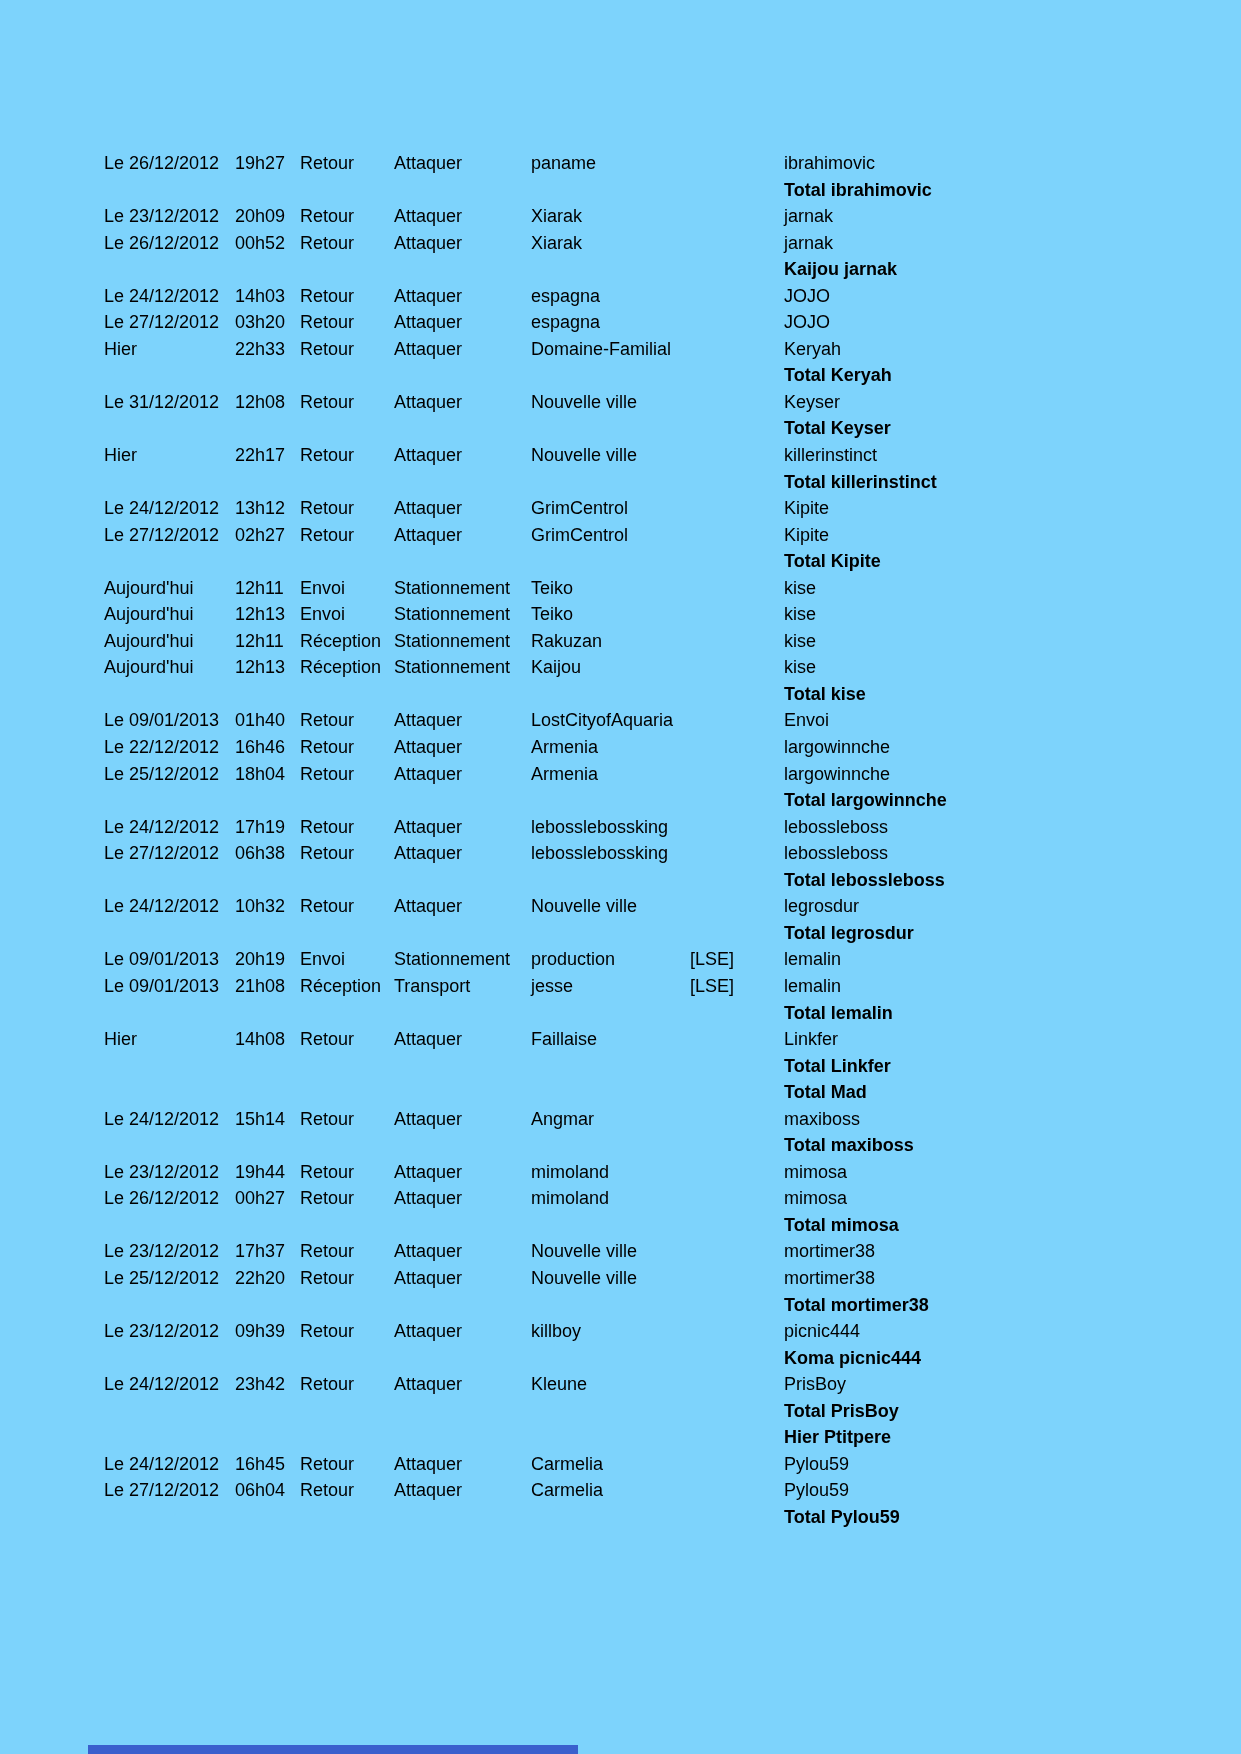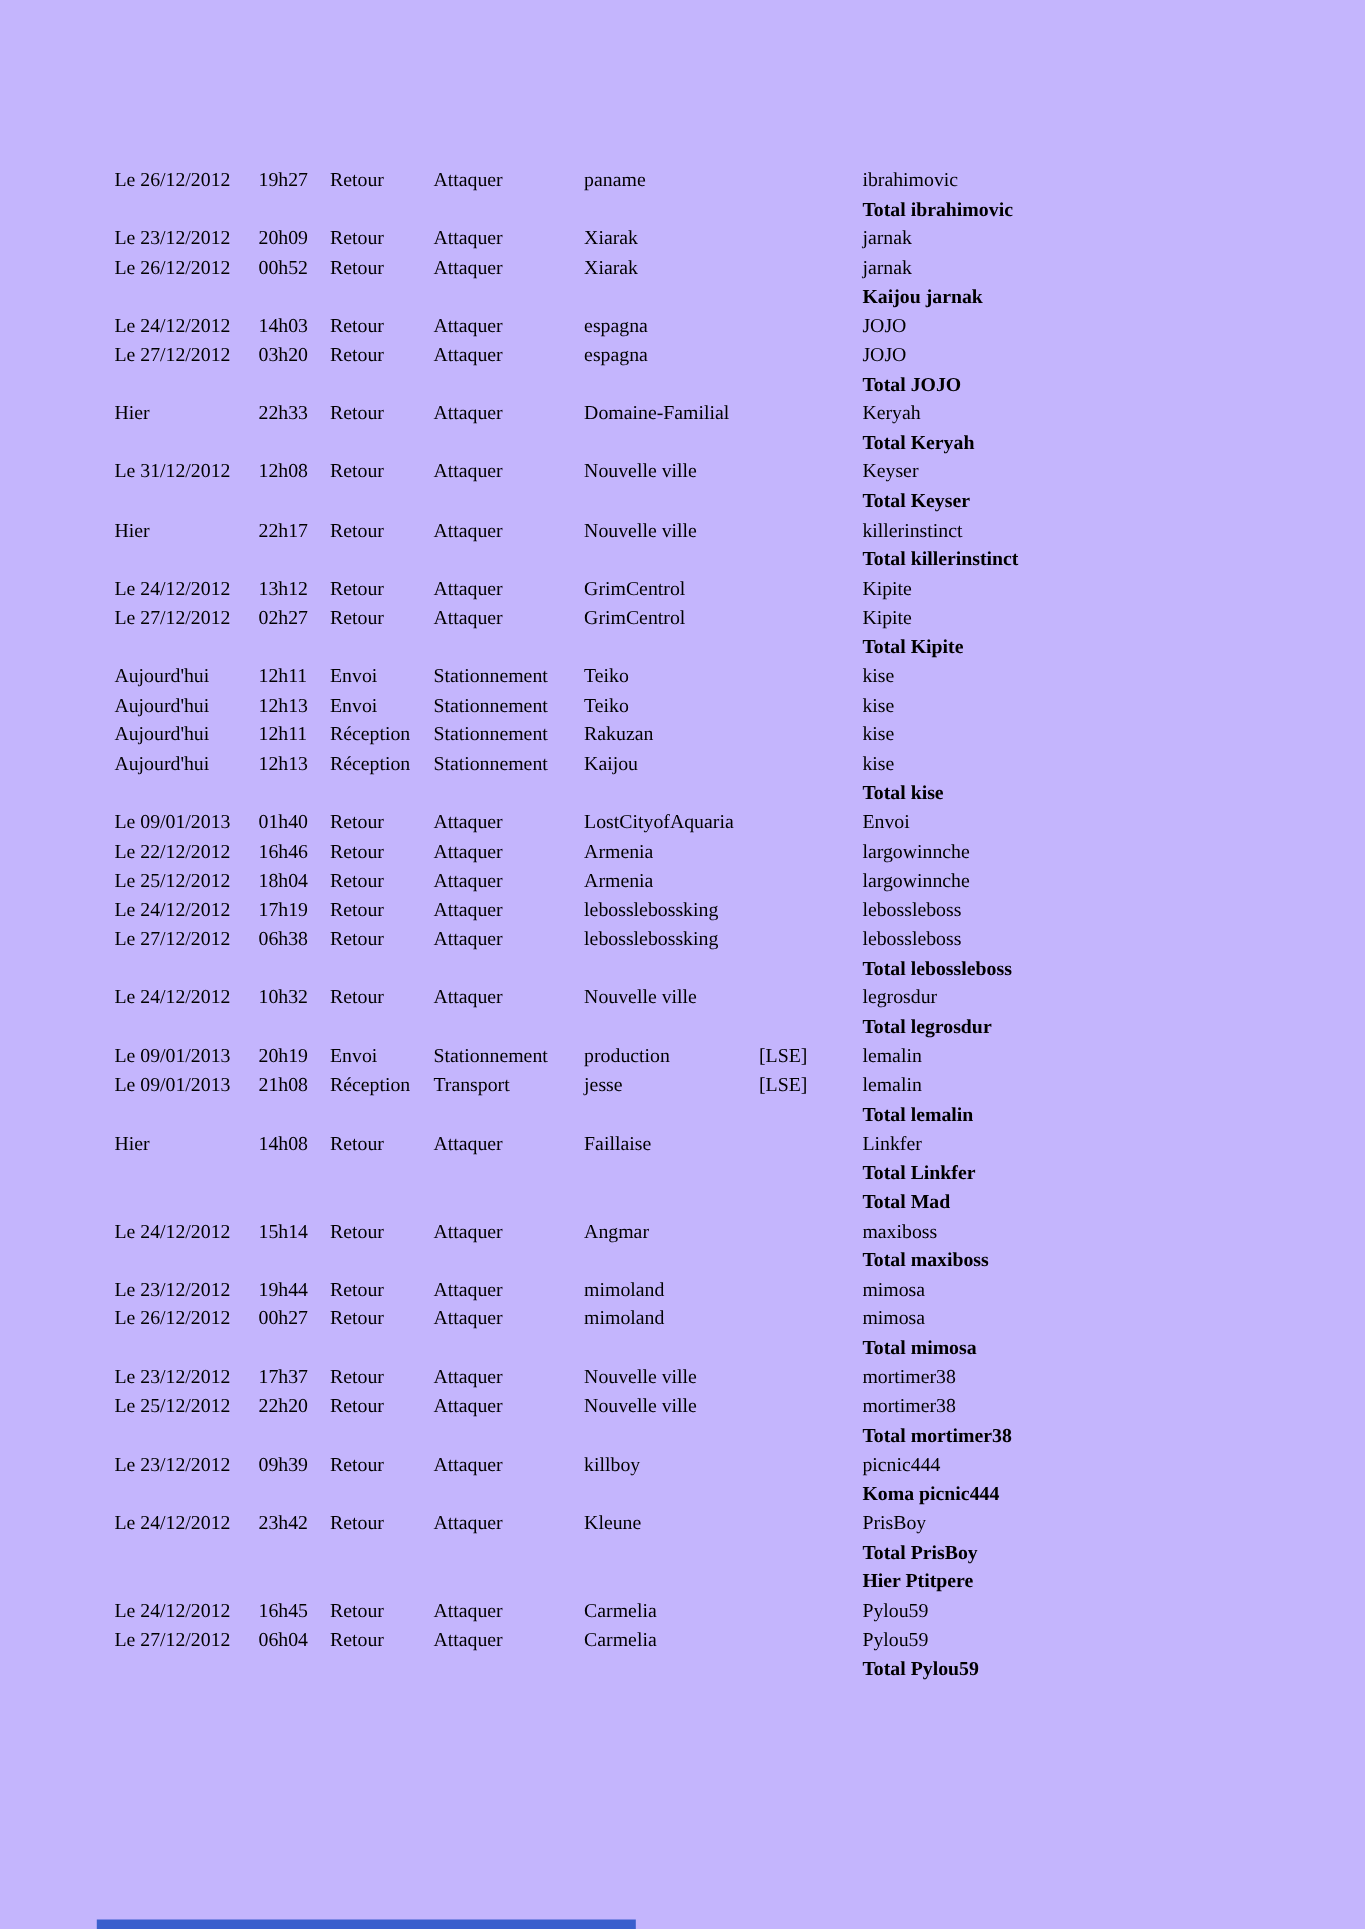--- a/index.html
+++ b/index.html
@@ -50,21 +50,21 @@
     position: absolute;
     left: 88px;
     top: 1745px;
     width: 490px;
     height: 9px;
   }
 </style>
 </head>
 <body>
 
-<div class="sheet" style="background: #c4b5fd; color: rgb(0, 0, 0); font-family: Liberation Serif, serif;">
+<div class="sheet" style="background: #7dd3fc; color: rgb(0, 0, 0);">
   <div class="table" id="log-table">
       <div class="row">
         <span class="cell col-date">Le 26/12/2012</span>
         <span class="cell col-time">19h27</span>
         <span class="cell col-mode">Retour</span>
         <span class="cell col-action">Attaquer</span>
         <span class="cell col-place">paname</span>
         <span class="cell col-player">ibrahimovic</span>
       </div>
       <div class="row total">
@@ -97,23 +97,20 @@
         <span class="cell col-place">espagna</span>
         <span class="cell col-player">JOJO</span>
       </div>
       <div class="row">
         <span class="cell col-date">Le 27/12/2012</span>
         <span class="cell col-time">03h20</span>
         <span class="cell col-mode">Retour</span>
         <span class="cell col-action">Attaquer</span>
         <span class="cell col-place">espagna</span>
         <span class="cell col-player">JOJO</span>
-      </div>
-      <div class="row total">
-        <span class="cell total-label">Total JOJO</span>
       </div>
       <div class="row">
         <span class="cell col-date">Hier</span>
         <span class="cell col-time">22h33</span>
         <span class="cell col-mode">Retour</span>
         <span class="cell col-action">Attaquer</span>
         <span class="cell col-place">Domaine-Familial</span>
         <span class="cell col-player">Keryah</span>
       </div>
       <div class="row total">
@@ -211,20 +208,23 @@
         <span class="cell col-place">Armenia</span>
         <span class="cell col-player">largowinnche</span>
       </div>
       <div class="row">
         <span class="cell col-date">Le 25/12/2012</span>
         <span class="cell col-time">18h04</span>
         <span class="cell col-mode">Retour</span>
         <span class="cell col-action">Attaquer</span>
         <span class="cell col-place">Armenia</span>
         <span class="cell col-player">largowinnche</span>
+      </div>
+      <div class="row total">
+        <span class="cell total-label">Total largowinnche</span>
       </div>
       <div class="row">
         <span class="cell col-date">Le 24/12/2012</span>
         <span class="cell col-time">17h19</span>
         <span class="cell col-mode">Retour</span>
         <span class="cell col-action">Attaquer</span>
         <span class="cell col-place">lebosslebossking</span>
         <span class="cell col-player">lebossleboss</span>
       </div>
       <div class="row">

